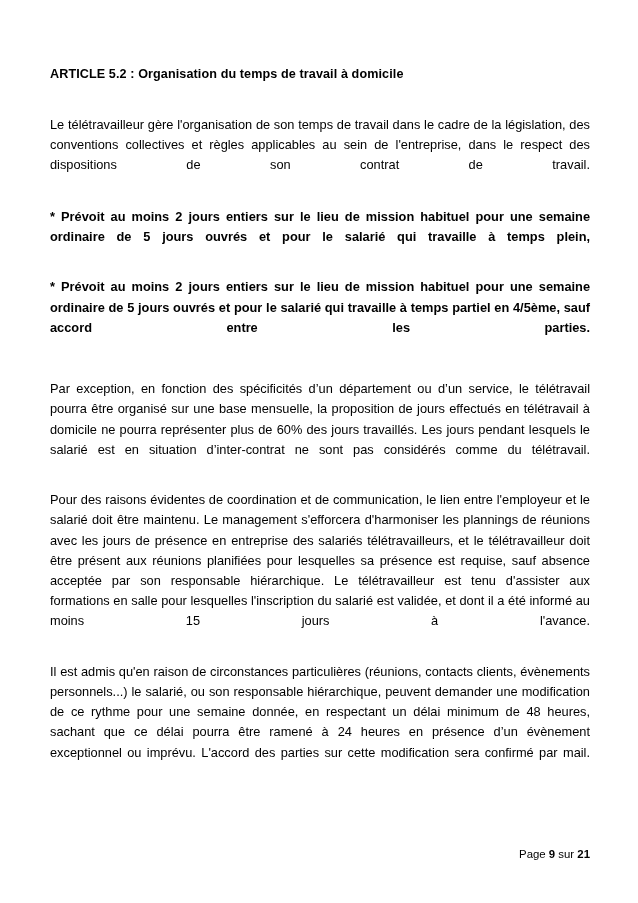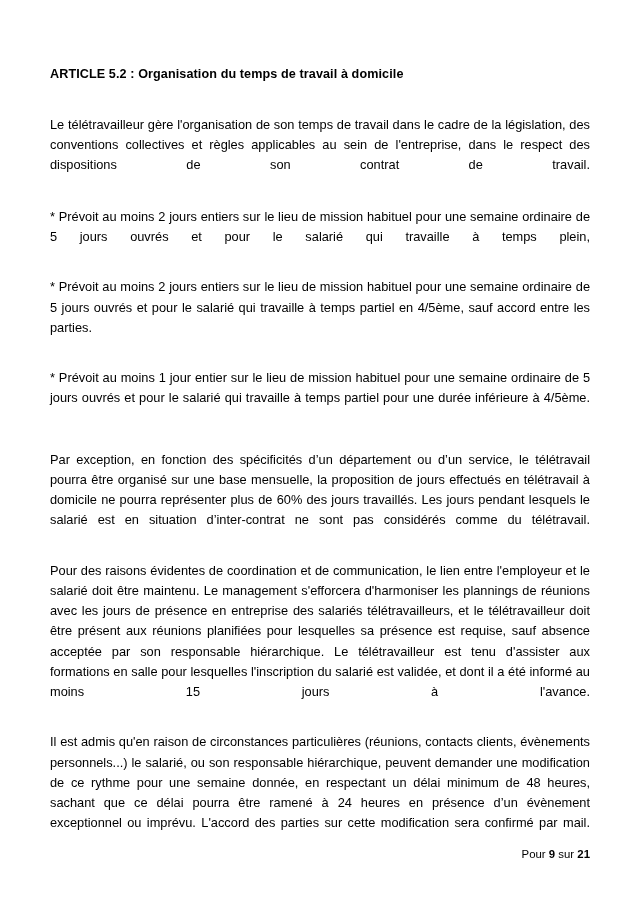--- a/index.html
+++ b/index.html
@@ -66,20 +66,21 @@
   .para.after-heading {
     margin-top: 12px;
   }
 
   .bullet {
     font-size: 12.8px;
     line-height: 20.2px;
     text-align: justify;
     text-justify: inter-word;
     margin: 0 0 10px 0;
+    font-weight: bold;
   }
 
   
   .para::after,
   .bullet::after {
     content: "";
     display: inline-block;
     width: 100%;
   }
 
@@ -106,28 +107,27 @@
 
     <h1 class="doc-heading">ARTICLE 5.2 : Organisation du temps de travail à domicile</h1>
 
     <p class="para after-heading">Le télétravailleur gère l'organisation de son temps de travail dans le cadre de la législation, des conventions collectives et règles applicables au sein de l'entreprise, dans le respect des dispositions de son contrat de travail.</p>
 
 
     <p class="bullet">* Prévoit au moins 2 jours entiers sur le lieu de mission habituel pour une semaine ordinaire de 5 jours ouvrés et pour le salarié qui travaille à temps plein,</p>
 
     <p class="bullet">* Prévoit au moins 2 jours entiers sur le lieu de mission habituel pour une semaine ordinaire de 5 jours ouvrés et pour le salarié qui travaille à temps partiel en 4/5ème, sauf accord entre les parties.</p>
 
-    <p class="bullet">* Prévoit au moins 1 jour entier sur le lieu de mission habituel pour une semaine ordinaire de 5 jours ouvrés et pour le salarié qui travaille à temps partiel pour une durée inférieure à 4/5ème.</p>
 
 
     <p class="para block-gap tight">Par exception, en fonction des spécificités d’un département ou d’un service, le télétravail pourra être organisé sur une base mensuelle, la proposition de jours effectués en télétravail à domicile ne pourra représenter plus de 60% des jours travaillés. Les jours pendant lesquels le salarié est en situation d’inter-contrat ne sont pas considérés comme du télétravail.</p>
 
     <p class="para tight">Pour des raisons évidentes de coordination et de communication, le lien entre l'employeur et le salarié doit être maintenu. Le management s'efforcera d'harmoniser les plannings de réunions avec les jours de présence en entreprise des salariés télétravailleurs, et le télétravailleur doit être présent aux réunions planifiées pour lesquelles sa présence est requise, sauf absence acceptée par son responsable hiérarchique. Le télétravailleur est tenu d'assister aux formations en salle pour lesquelles l'inscription du salarié est validée, et dont il a été informé au moins 15 jours à l'avance.</p>
 
     <p class="para tight">Il est admis qu'en raison de circonstances particulières (réunions, contacts clients, évènements personnels...) le salarié, ou son responsable hiérarchique, peuvent demander une modification de ce rythme pour une semaine donnée, en respectant un délai minimum de 48 heures, sachant que ce délai pourra être ramené à 24 heures en présence d’un évènement exceptionnel ou imprévu. L'accord des parties sur cette modification sera confirmé par mail.</p>
 
   </div>
 
   <div class="footer">
-    <span>Pour </span><b>9</b><span> sur </span><b>21</b>
+    <span>Page </span><b>9</b><span> sur </span><b>21</b>
   </div>
 
 </div>
 
 </body></html>

